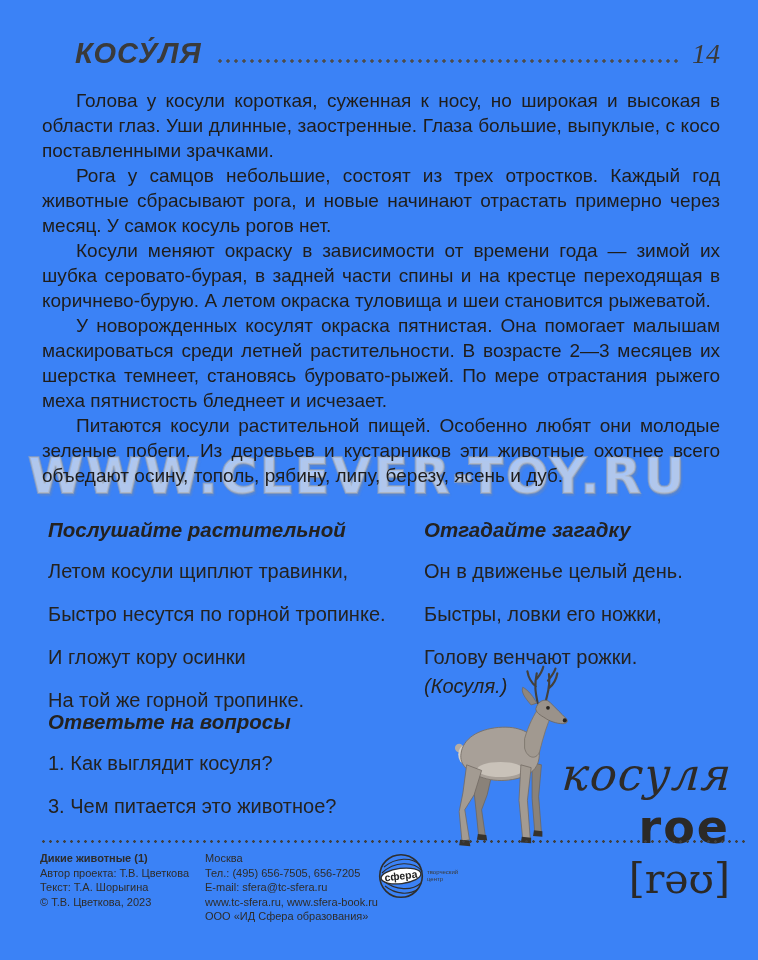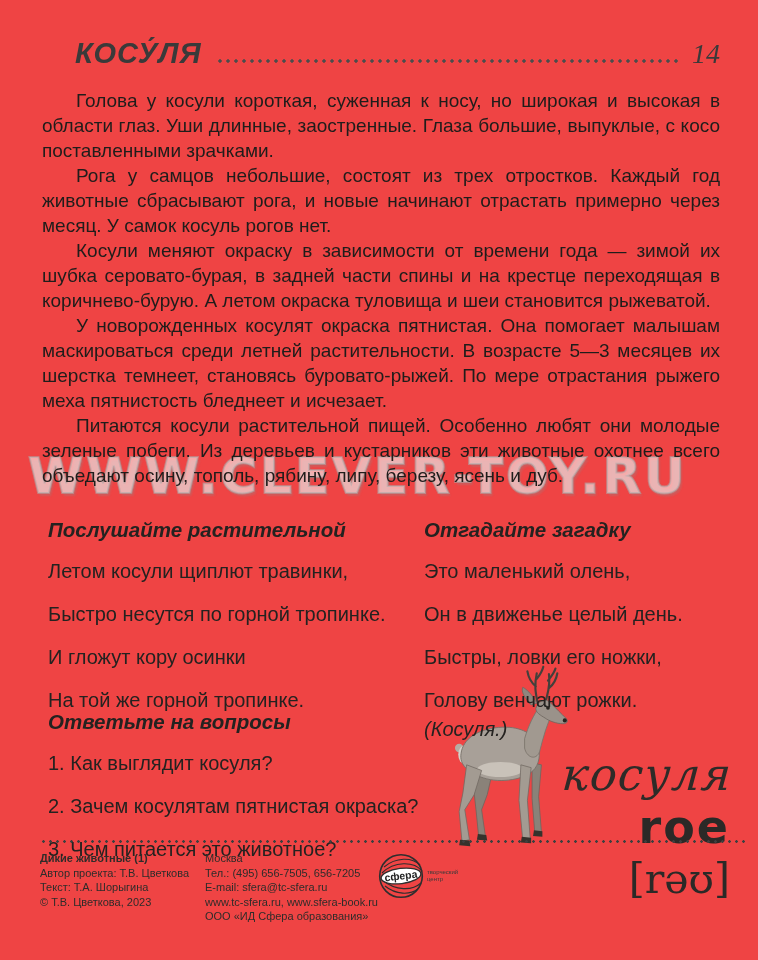--- a/index.html
+++ b/index.html
@@ -1,18 +1,18 @@
 <!DOCTYPE html>
 <html lang="ru"><head>
 <meta charset="utf-8">
 <style>
   html,body{margin:0;padding:0;background:#e8e8e8;}
   .page{
     position:relative;width:758px;height:960px;margin:0 auto;
-    background:#ef4444;overflow:hidden;
+    background:#3b82f6;overflow:hidden;
     font-family:"Liberation Sans","DejaVu Sans",sans-serif;
     color:#211f1c;
   }
   
   .header{position:absolute;top:36px;left:42px;width:680px;display:flex;align-items:flex-end;}
   .title{
     font-size:29px;font-weight:bold;font-style:italic;letter-spacing:1px;
     color:#3a3a3a;padding-left:33px;white-space:nowrap;line-height:34px;
   }
   .leader{
@@ -92,47 +92,45 @@
   <div class="header">
     <div class="title">КОСУ́ЛЯ</div>
     <div class="leader"></div>
     <div class="page-number">14</div>
   </div>
 
   <div class="article">
     <p>Голова у косули короткая, суженная к носу, но широкая и высокая в области глаз. Уши длинные, заостренные. Глаза большие, выпуклые, с косо поставленными зрачками.</p>
     <p>Рога у самцов небольшие, состоят из трех отростков. Каждый год животные сбрасывают рога, и новые начинают отрастать примерно через месяц. У самок косуль рогов нет.</p>
     <p>Косули меняют окраску в зависимости от времени года — зимой их шубка серовато-бурая, в задней части спины и на крестце переходящая в коричнево-бурую. А летом окраска туловища и шеи становится рыжеватой.</p>
-    <p>У новорожденных косулят окраска пятнистая. Она помогает малышам маскироваться среди летней растительности. В возрасте 5—3 месяцев их шерстка темнеет, становясь буровато-рыжей. По мере отрастания рыжего меха пятнистость бледнеет и исчезает.</p>
+    <p>У новорожденных косулят окраска пятнистая. Она помогает малышам маскироваться среди летней растительности. В возрасте 2—3 месяцев их шерстка темнеет, становясь буровато-рыжей. По мере отрастания рыжего меха пятнистость бледнеет и исчезает.</p>
     <p>Питаются косули растительной пищей. Особенно любят они молодые зеленые побеги. Из деревьев и кустарников эти животные охотнее всего объедают осину, тополь, рябину, липу, березу, ясень и дуб.</p>
   </div>
 
   <div class="watermark">WWW.CLEVER-TOY.RU</div>
 
   <div class="poem">
     <div class="section-heading">Послушайте растительной</div>
     <div class="verse-line">Летом косули щиплют травинки,</div>
     <div class="verse-line">Быстро несутся по горной тропинке.</div>
     <div class="verse-line">И гложут кору осинки</div>
     <div class="verse-line">На той же горной тропинке.</div>
   </div>
 
   <div class="riddle">
     <div class="section-heading">Отгадайте загадку</div>
-    <div class="verse-line">Это маленький олень,</div>
     <div class="verse-line">Он в движенье целый день.</div>
     <div class="verse-line">Быстры, ловки его ножки,</div>
     <div class="verse-line">Голову венчают рожки.</div>
     <div class="riddle-answer">(Косуля.)</div>
   </div>
 
   <div class="questions">
     <div class="section-heading">Ответьте на вопросы</div>
     <div class="question-line">1. Как выглядит косуля?</div>
-    <div class="question-line">2. Зачем косулятам пятнистая окраска?</div>
     <div class="question-line">3. Чем питается это животное?</div>
   </div>
 
   <div class="deer">
     <svg width="150" height="201" viewBox="0 0 160 215" aria-hidden="true">
 
       <path d="M100,44 C98,34 96,26 99,12 M98,26 C93,22 90,16 89,10 M99,18 C103,13 105,9 106,5" fill="none" stroke="#43403b" stroke-width="2.3" stroke-linecap="round"></path>
       <path d="M108,45 C110,34 114,27 112,13 M112,28 C117,24 120,18 121,12 M111,20 C115,15 118,11 119,7" fill="none" stroke="#43403b" stroke-width="2.3" stroke-linecap="round"></path>
 
       <path d="M93,46 C86,38 82,32 84,27 C90,30 96,38 99,44 Z" fill="#8e867e" stroke="#6f6860" stroke-width="0.8"></path>

